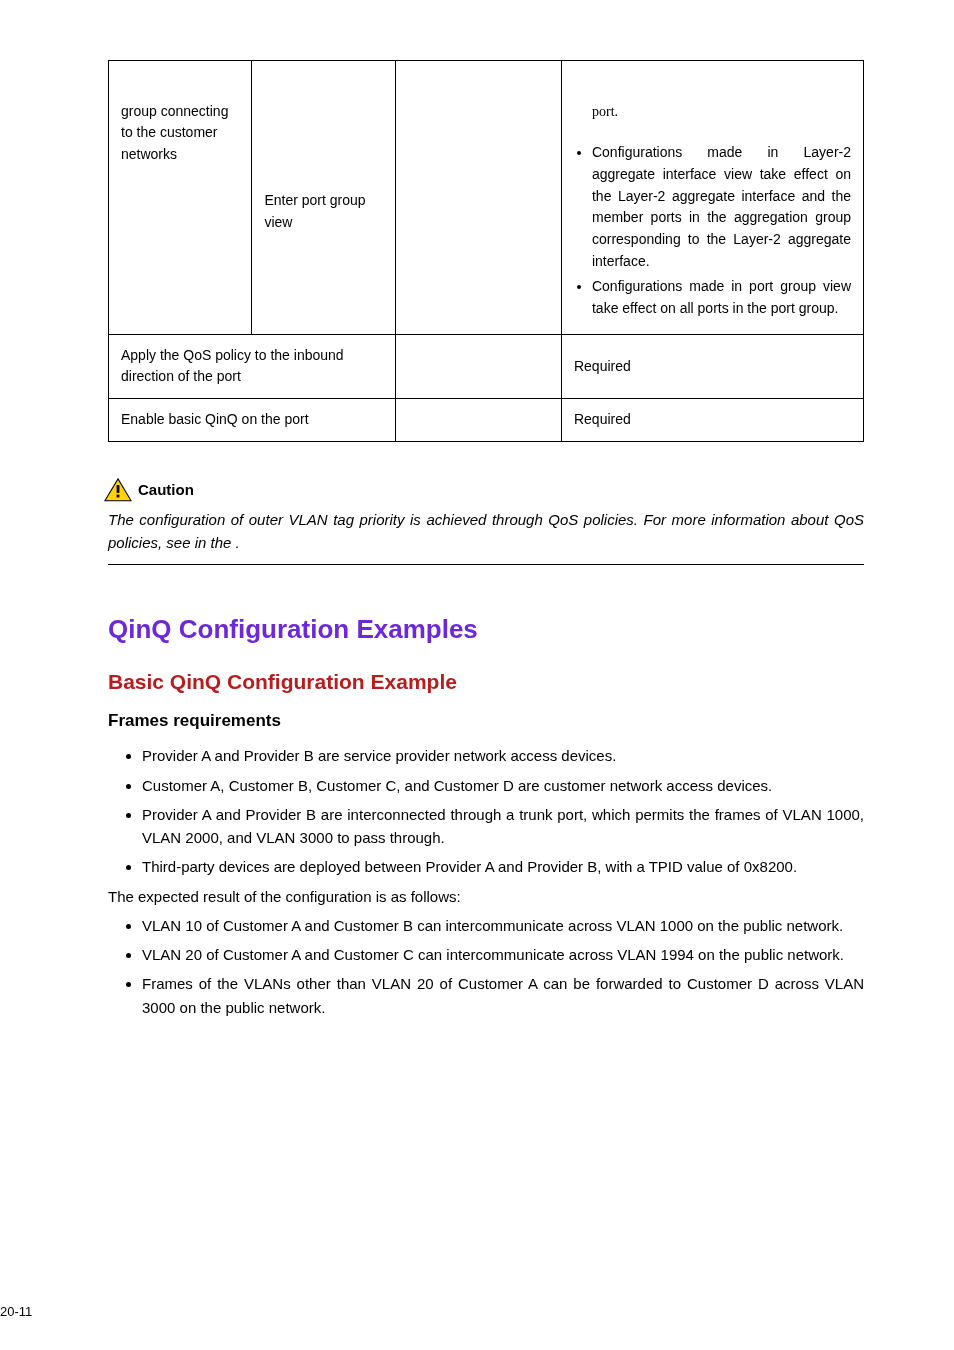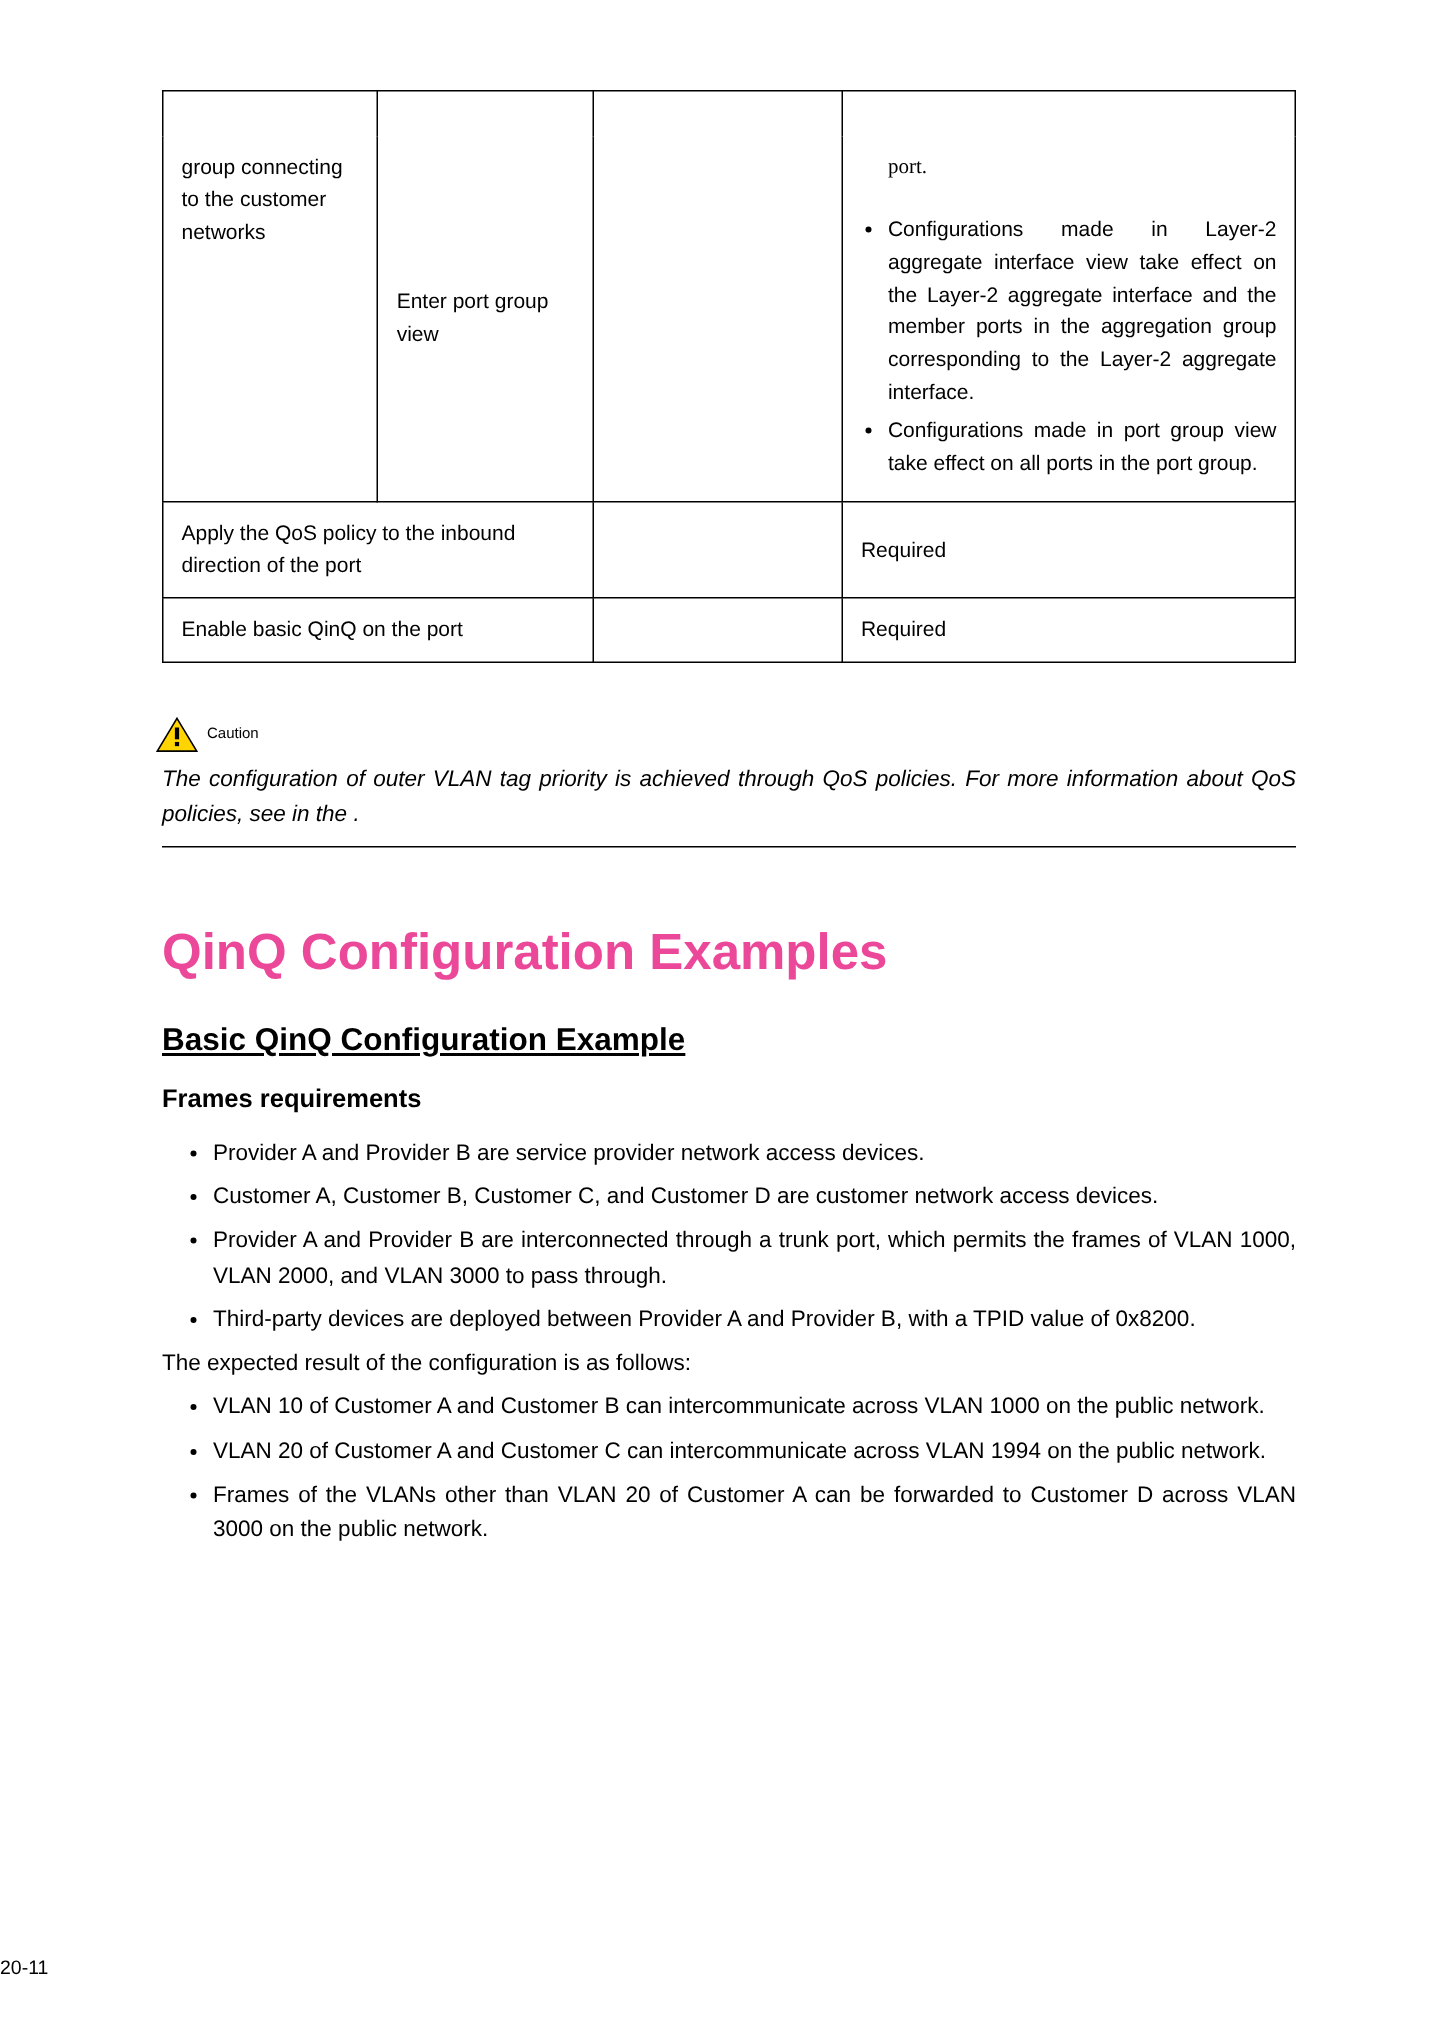--- a/index.html
+++ b/index.html
@@ -34,35 +34,34 @@
     display: flex;
     align-items: center;
     gap: 6px;
     margin: 8px 0 6px -4px;
   }
   .caution-icon {
     width: 28px; height: 24px;
     display: inline-block;
   }
   .caution-icon svg { display: block; }
-  .caution-label { font-weight: normal; font-size: 10px; }
+  .caution-label { font-weight: bold; font-size: 15px; }
   .caution-text { text-align: justify; margin-bottom: 2px; font-style: italic; }
   hr.caution-hr { border: none; border-top: 1.5px solid #000; margin: 10px 0 44px 0; }
   h1.sec-h1 {
-    color: #ec4899;
-    font-size: 34px;
+    color: #6d28d9;
+    font-size: 26px;
     font-weight: bold;
     margin: 24px 0 16px 0;
   }
   h2.sec-h2 {
-    color: #000000;
+    color: #b91c1c;
     font-size: 21px;
     font-weight: bold;
     margin: 10px 0 10px 0;
-    text-decoration: underline;
   }
   h3.sec-h3 {
     font-size: 17px;
     font-weight: bold;
     margin: 10px 0 10px 0;
   }
   ul.body-list {
     list-style: disc;
     padding-left: 34px;
     margin: 6px 0 6px 0;

